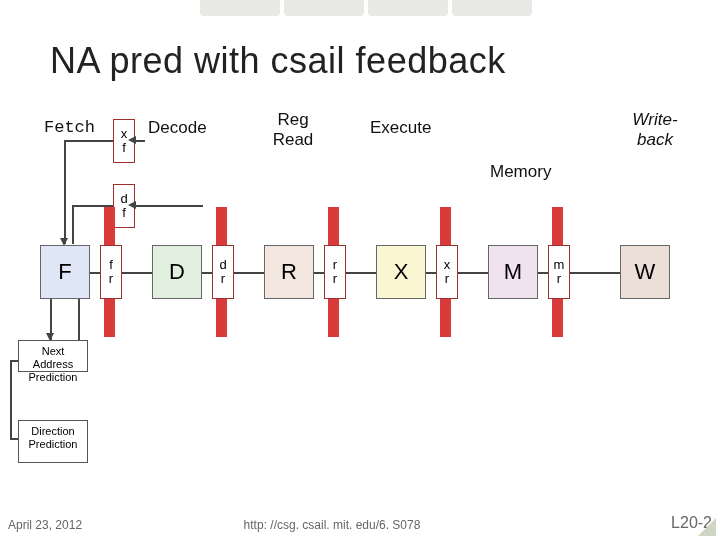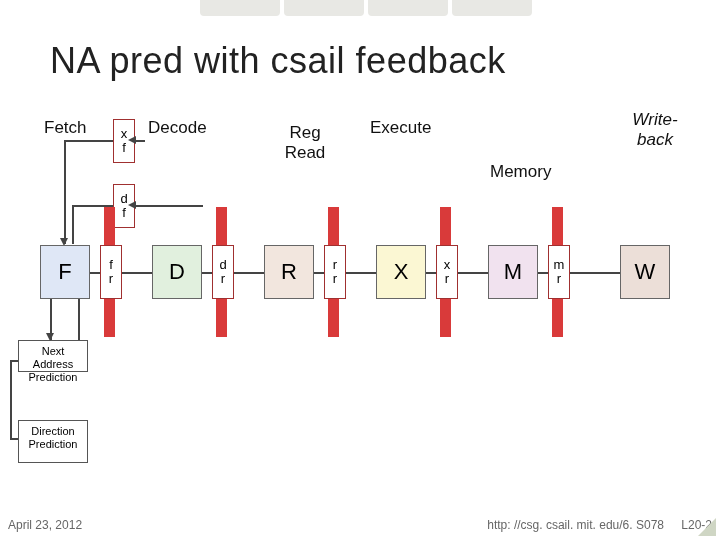--- a/index.html
+++ b/index.html
@@ -126,31 +126,31 @@
     left: 8px;
     bottom: 8px;
     font-family: Verdana, Arial, sans-serif;
     font-size: 12px;
     color: #666;
   }
   .footer-mid {
     position: absolute;
     bottom: 8px;
     width: 664px;
-    text-align: right;
+    text-align: center;
     font-family: Verdana, Arial, sans-serif;
     font-size: 12px;
     color: #666;
   }
   .footer-right {
     position: absolute;
     right: 8px;
     bottom: 8px;
     font-family: Verdana, Arial, sans-serif;
-    font-size: 12px;
+    font-size: 16px;
     color: #666;
   }
   .corner {
     position: absolute;
     right: 4px;
     bottom: 4px;
     width: 0; height: 0;
     border-right: 18px solid #cfd6c4;
     border-top: 18px solid transparent;
   }
@@ -161,23 +161,23 @@
 <div class="tabs">
   <div class="tab"></div>
   <div class="tab"></div>
   <div class="tab"></div>
   <div class="tab"></div>
 </div>
 
 <div class="title">NA pred with csail feedback</div>
 
 <div class="stage-labels">
-  <span style="left:44px;top:0;">Fetch</span>
+  <span style="left:44px;top:0;font-family:Liberation Mono, monospace;">Fetch</span>
   <span style="left:148px;top:0;text-align:center;">Decode</span>
-  <span style="left:280px;top:-8px;width:50px;white-space:pre-line;margin-top:13px;">Reg
+  <span style="left:268px;top:-8px;width:50px;white-space:pre-line;">Reg
 Read</span>
   <span style="left:370px;top:0;">Execute</span>
   <span style="left:490px;top:0;margin-top:44px;">Memory</span>
   <span style="left:620px;top:-8px;width:70px;white-space:pre-line;font-style:italic;">Write-
 back</span>
 </div>
 
 <div class="smallbox" style="left:113px;top:119px;">
   <span>x</span>
   <span>f</span>

